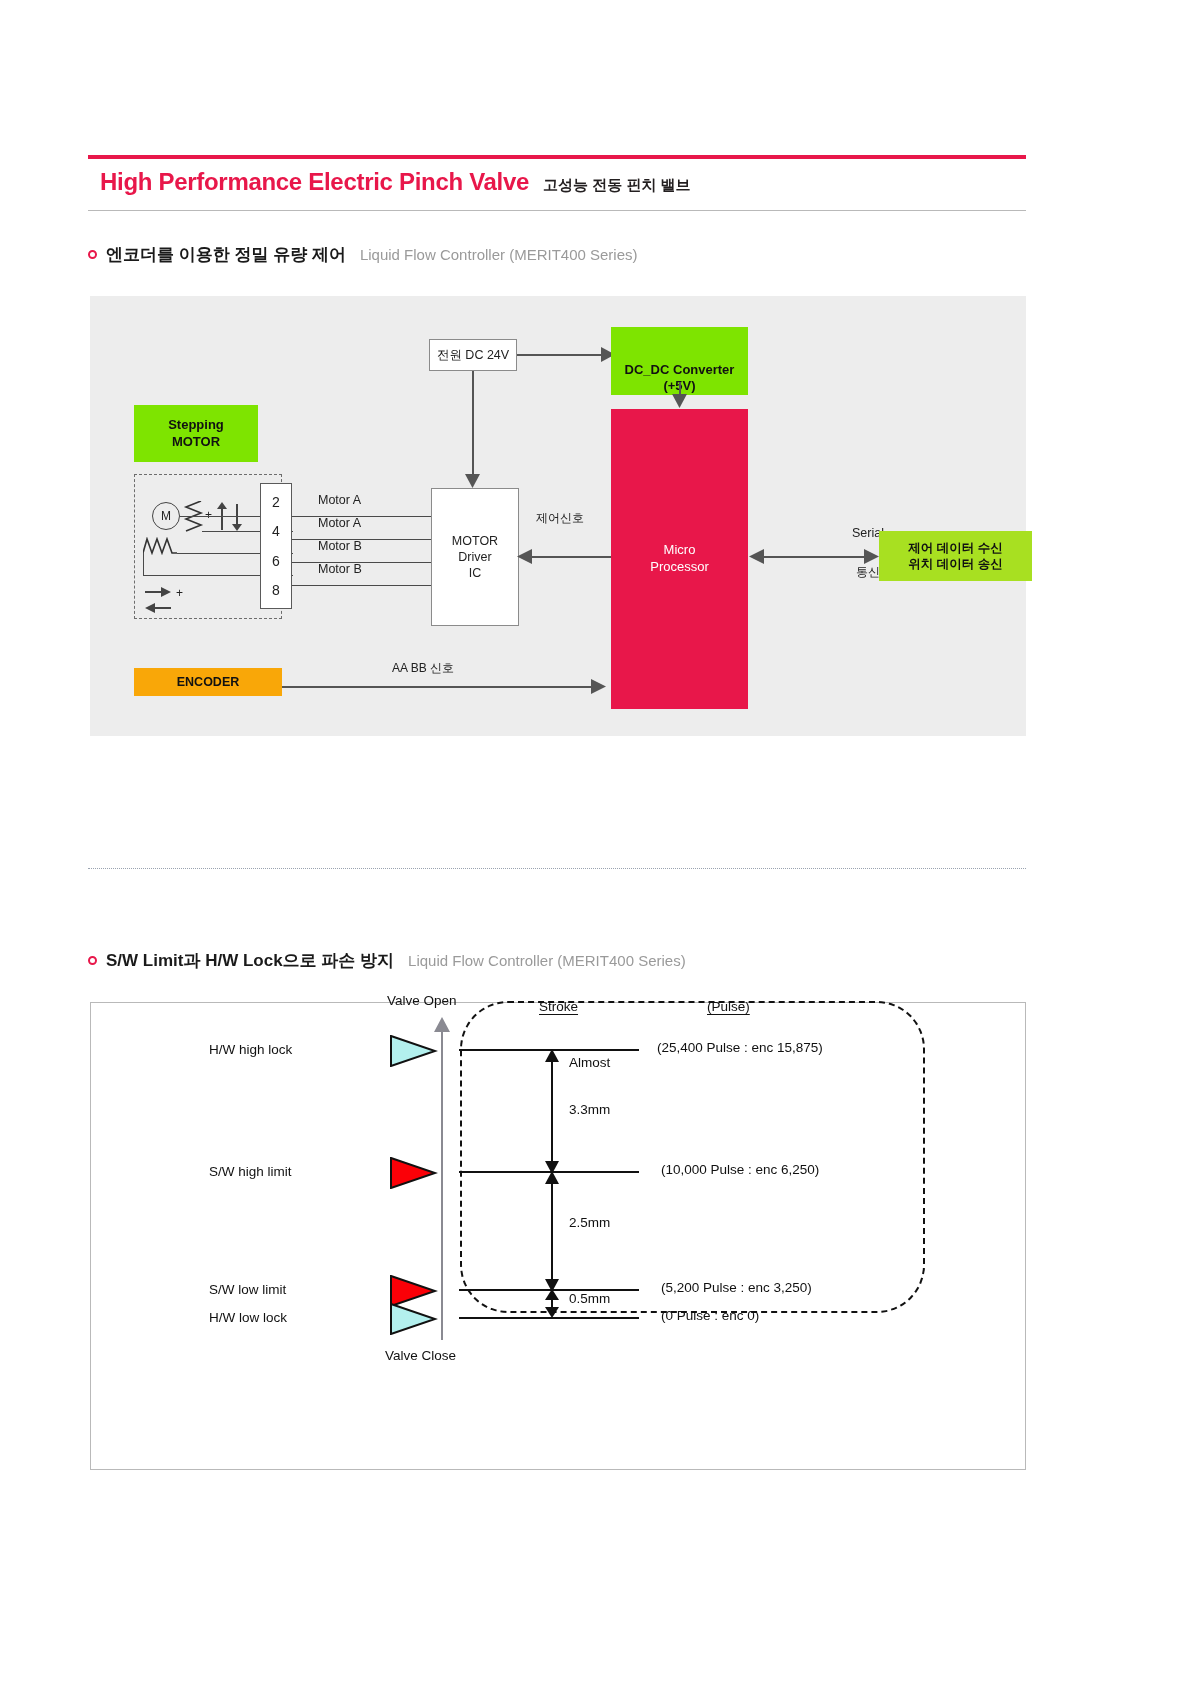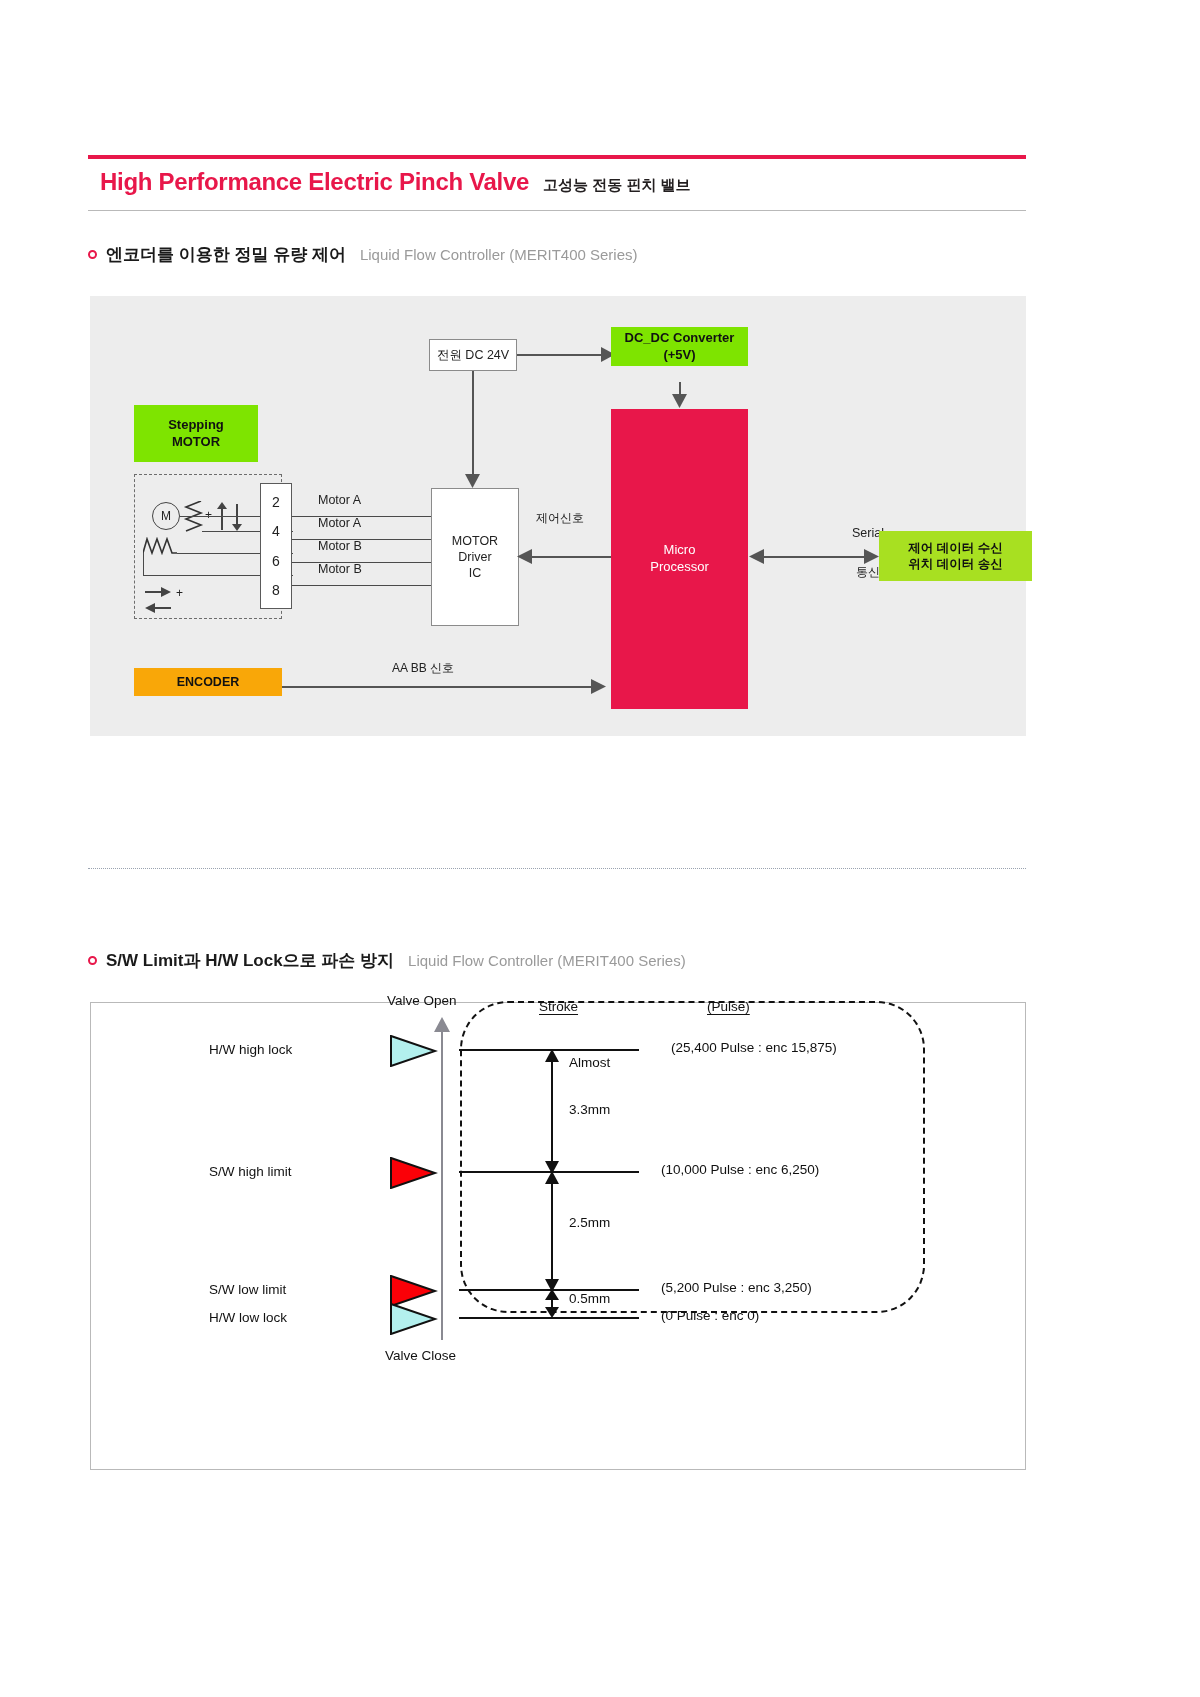--- a/index.html
+++ b/index.html
@@ -247,21 +247,21 @@
     <div class="line-h2" style="left:427px; top:58px; width:88px;"></div>
     <svg class="p1" style="left:511px; top:51px;" width="14" height="15">
       <polygon points="0,0 14,7.5 0,15" fill="#555"></polygon>
     </svg>
 
     <div class="line-v2" style="left:382px; top:75px; height:108px;"></div>
     <svg class="p1" style="left:375px; top:178px;" width="15" height="14">
       <polygon points="0,0 15,0 7.5,14" fill="#555"></polygon>
     </svg>
 
-    <div class="box box-green" style="left:521px; top:31px; width:137px; height:39px;">
+    <div class="box box-green" style="left:521px; top:31px; width:137px; height:68px;justify-content:flex-end;">
       <span>DC_DC Converter</span>
       <span>(+5V)</span>
     </div>
 
     <div class="line-v2" style="left:589px; top:86px; height:16px;"></div>
     <svg class="p1" style="left:582px; top:98px;" width="15" height="14">
       <polygon points="0,0 15,0 7.5,14" fill="#555"></polygon>
     </svg>
 
     <div class="box box-pink" style="left:521px; top:113px; width:137px; height:300px;">
@@ -386,21 +386,21 @@
     <span class="s-lbl" style="left:294px; top:345px;">Valve Close</span>
 
     <span class="s-lbl s-lbl-u" style="left:448px; top:-4px;">Stroke</span>
     <span class="s-lbl s-lbl-u" style="left:616px; top:-4px;">(Pulse)</span>
 
     <span class="s-lbl" style="left:118px; top:39px;">H/W high lock</span>
     <svg class="p2" style="left:299px; top:32px;" width="48" height="32">
       <polygon points="1,1 45,16 1,31" fill="#b3f0ee" stroke="#111" stroke-width="2"></polygon>
     </svg>
     <div class="s-line" style="left:368px; top:46px; width:180px;"></div>
-    <span class="s-lbl" style="left:580px; top:37px;text-align:center;">(25,400 Pulse : enc 15,875)</span>
+    <span class="s-lbl" style="left:566px; top:37px;text-align:center;">(25,400 Pulse : enc 15,875)</span>
 
     <div class="s-vline" style="left:460px; top:50px; height:118px;"></div>
     <svg class="p2" style="left:454px; top:46px;" width="14" height="14">
       <polygon points="0,13 14,13 7,0" fill="#111"></polygon>
     </svg>
     <svg class="p2" style="left:454px; top:157px;" width="14" height="14">
       <polygon points="0,1 14,1 7,14" fill="#111"></polygon>
     </svg>
     <span class="s-lbl" style="left:478px; top:52px;">Almost</span>
     <span class="s-lbl" style="left:478px; top:99px;">3.3mm</span>

